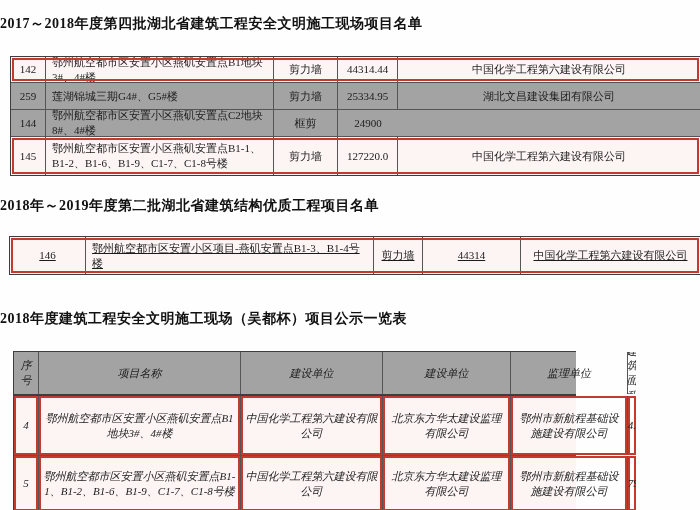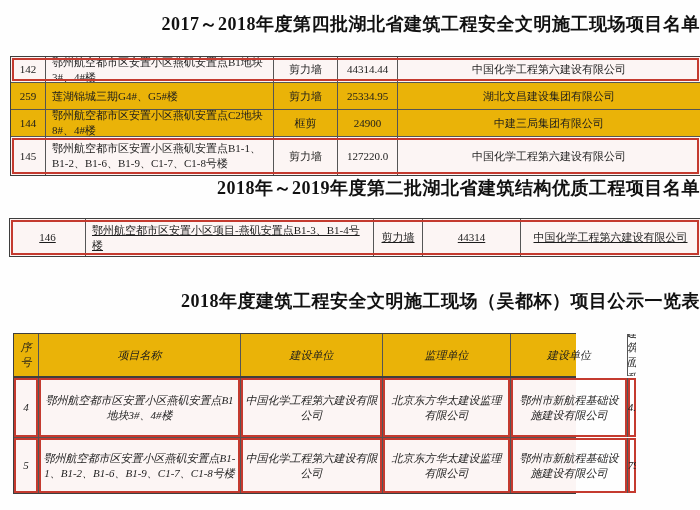--- a/index.html
+++ b/index.html
@@ -7,28 +7,28 @@
     --hl-bg:#fcf5f4; --page-bg:#fefefe; --text:#1c1c1c;
   }
   *{box-sizing:border-box;margin:0;padding:0;}
   html,body{background:#fff;}
   .page{
     position:relative;width:700px;height:510px;overflow:hidden;
     background:var(--page-bg);color:var(--text);
     font-family:"Liberation Serif","DejaVu Serif",serif;
   }
   .doc-title{
-    text-align:right;font-size:18px;font-weight:700;line-height:24px;
+    text-align:left;font-size:14px;font-weight:700;line-height:24px;
     letter-spacing:.5px;color:#111;
   }
   #title1{margin-top:12px;}
-  #title2{}
+  #title2{margin-top:18px;}
   #title3{margin-top:32px;}
 
-  .tbl{border:1.5px solid var(--border);border-right:none;background:#eab308;}
+  .tbl{border:1.5px solid var(--border);border-right:none;background:#a3a3a3;}
   #table1{margin:20px 0 0 10px;width:690px;}
   #table2{margin:18px 0 0 9px;width:691px;}
   #table3{margin:20px 16px 0 13px;width:563px;font-style:italic;}
 
   .row{display:grid;position:relative;border-bottom:1px solid var(--border-light);}
   .row:last-child{border-bottom:none;}
   #table1 .row{grid-template-columns:35px 228px 64px 60px 1fr;}
   #table2 .row{grid-template-columns:76px 288px 49px 98px 1fr;text-decoration:underline;}
   #table3 .row{grid-template-columns:25px 202px 142px 128px 117px 1fr;}
   #table3 .row.thead{border-bottom:2px solid var(--border);}
@@ -72,21 +72,20 @@
       <div class="cell name-left">莲湖锦城三期G4#、G5#楼</div>
       <div class="cell">剪力墙</div>
       <div class="cell">25334.95</div>
       <div class="cell">湖北文昌建设集团有限公司</div>
     </div>
     <div class="row" style="height:27px">
       <div class="cell">144</div>
       <div class="cell name-left">鄂州航空都市区安置小区燕矶安置点C2地块8#、4#楼</div>
       <div class="cell">框剪</div>
       <div class="cell">24900</div>
-      <div class="cell">中建三局集团有限公司</div>
     </div>
     <div class="row hl-row" style="height:38px">
       <div class="cell">145</div>
       <div class="cell name-left">鄂州航空都市区安置小区燕矶安置点B1-1、B1-2、B1-6、B1-9、C1-7、C1-8号楼</div>
       <div class="cell">剪力墙</div>
       <div class="cell">127220.0</div>
       <div class="cell">中国化学工程第六建设有限公司</div>
     </div>
   </div>
 
@@ -102,22 +101,22 @@
     </div>
   </div>
 
   <div id="title3" class="doc-title">2018年度建筑工程安全文明施工现场（吴都杯）项目公示一览表</div>
 
   <div id="table3" class="tbl">
     <div class="row thead" style="height:44px">
       <div class="cell">序号</div>
       <div class="cell">项目名称</div>
       <div class="cell">建设单位</div>
+      <div class="cell">建设单位</div>
       <div class="cell">监理单位</div>
-      <div class="cell">建设单位</div>
       <div class="cell">建筑面积</div>
     </div>
     <div class="row hl-cells" style="height:60px">
       <div class="cell">4</div>
       <div class="cell">鄂州航空都市区安置小区燕矶安置点B1地块3#、4#楼</div>
       <div class="cell">中国化学工程第六建设有限公司</div>
       <div class="cell">北京东方华太建设监理有限公司</div>
       <div class="cell">鄂州市新航程基础设施建设有限公司</div>
       <div class="cell">44314.44m²</div>
     </div>

